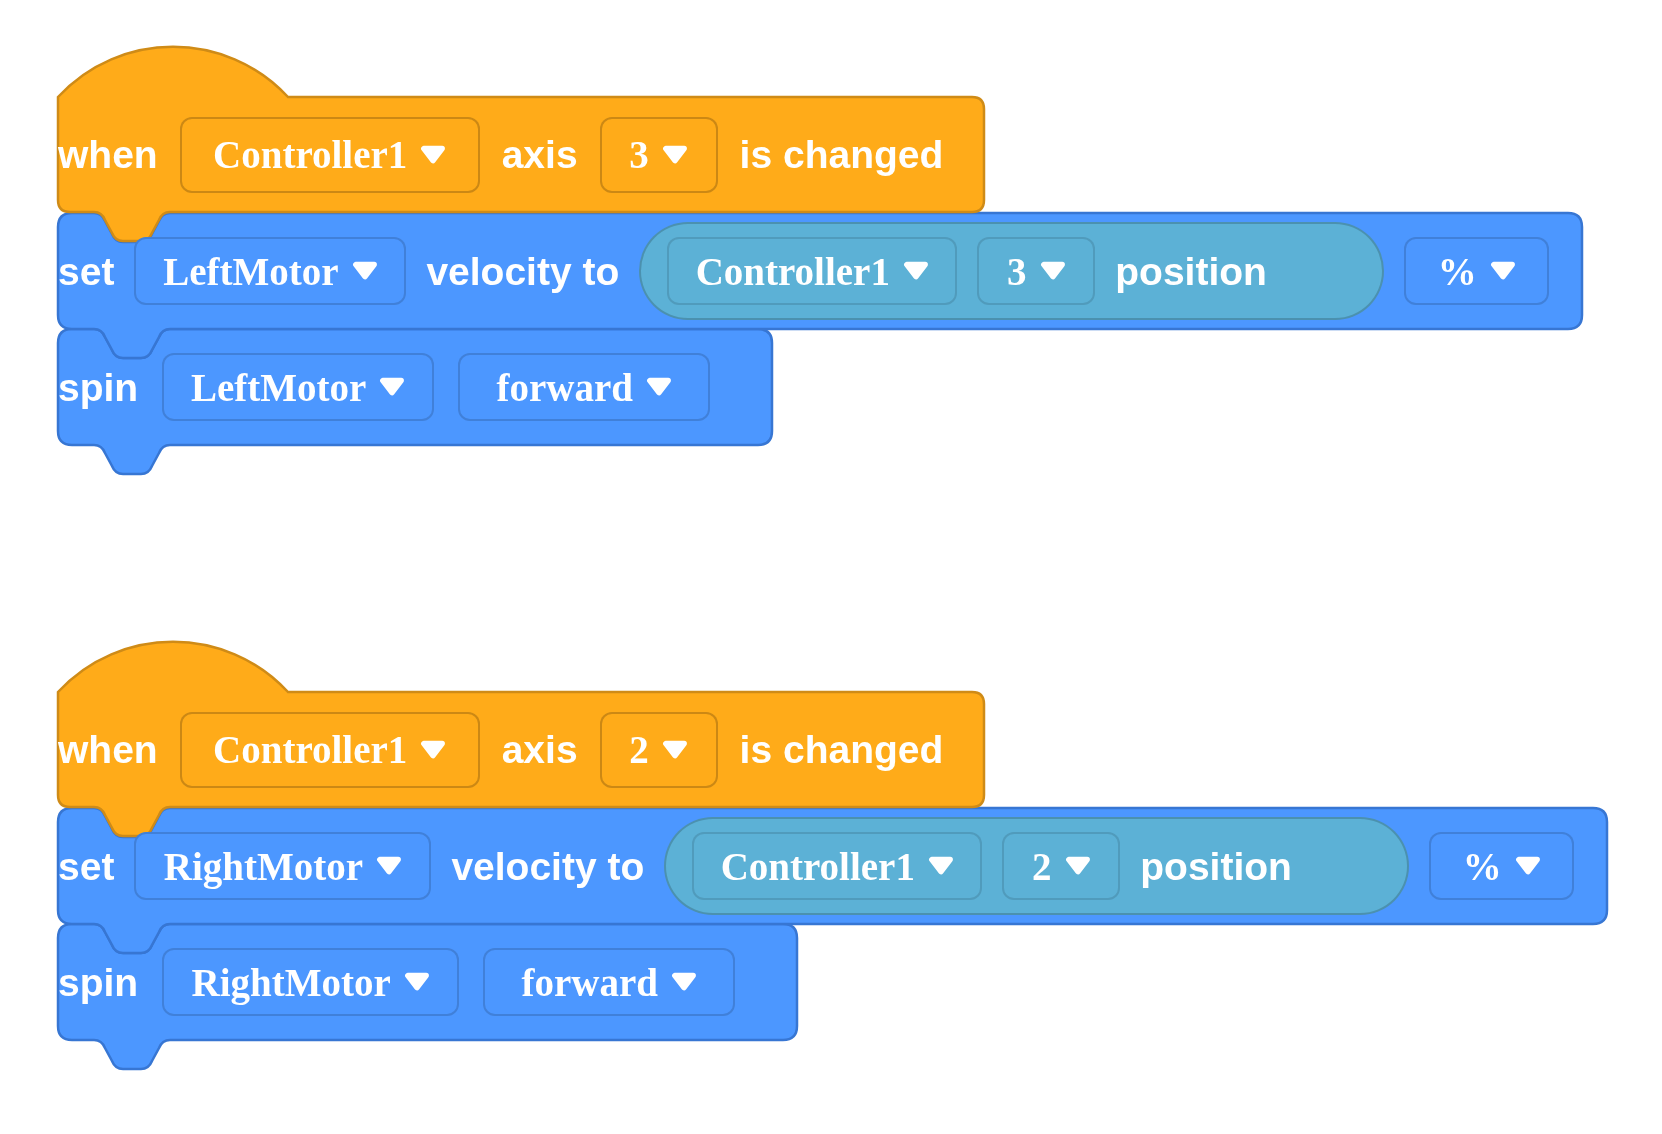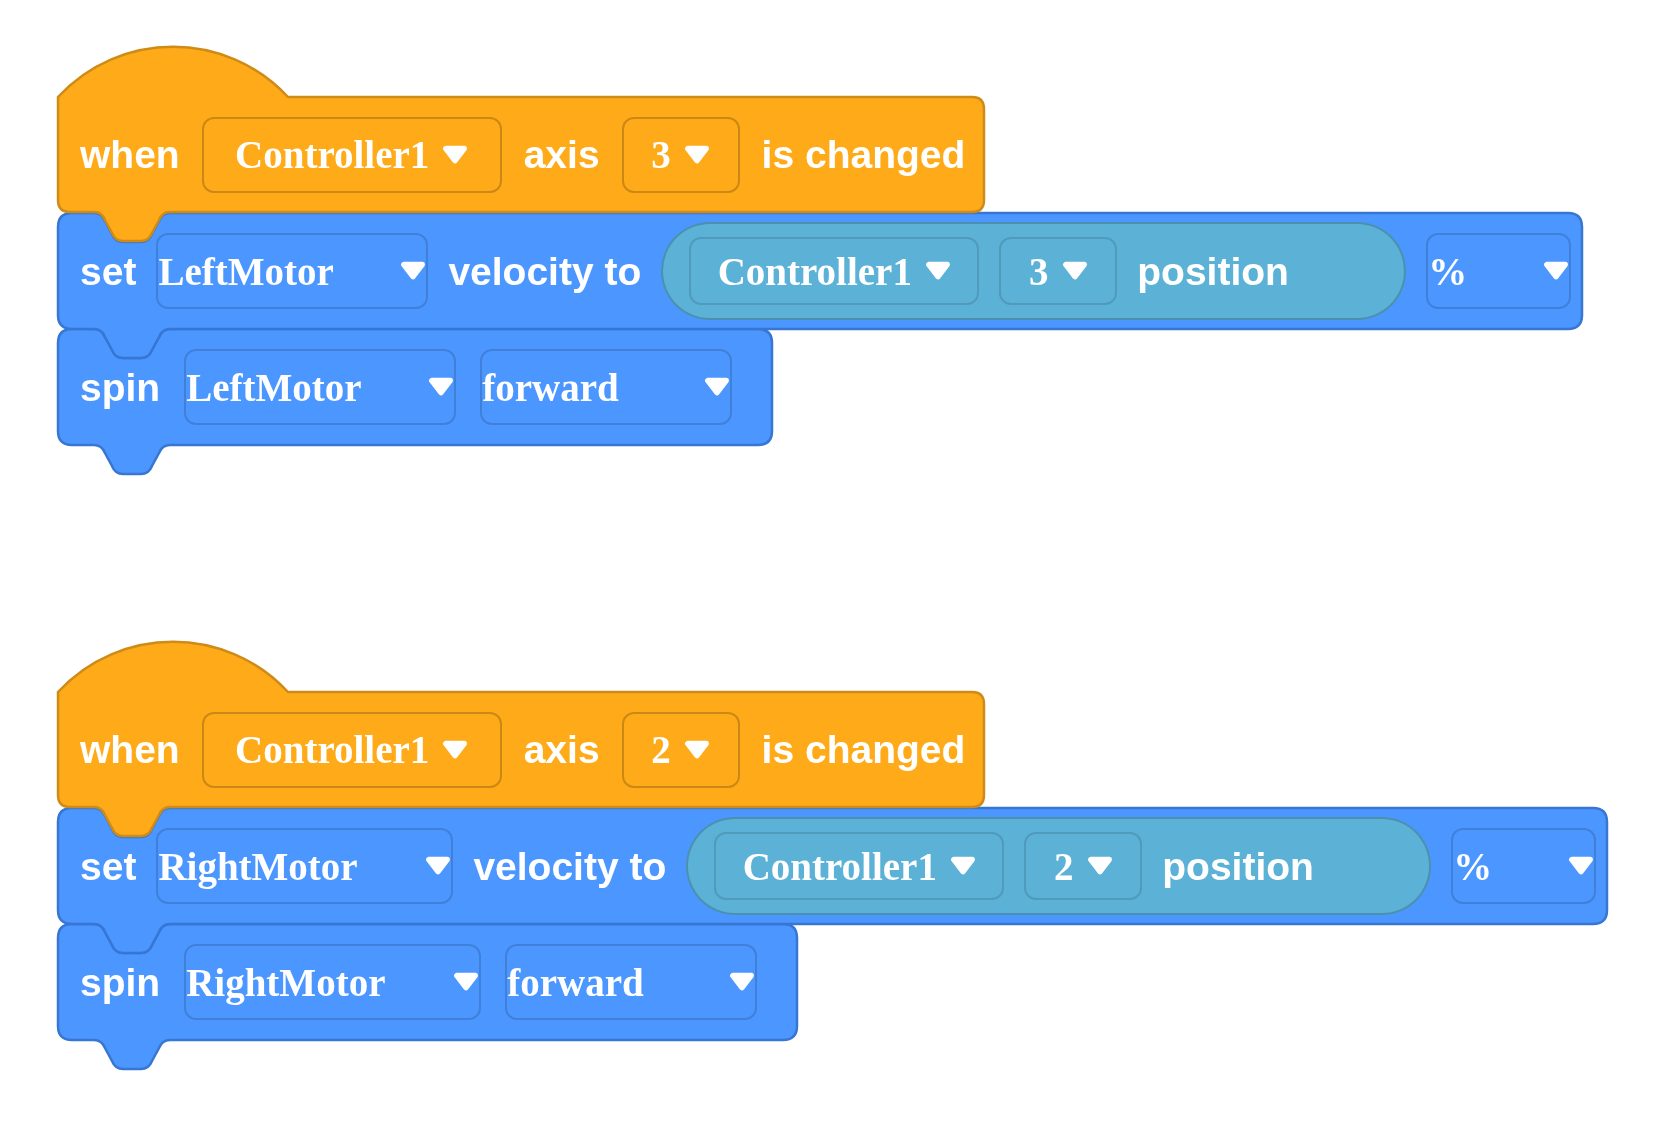--- a/index.html
+++ b/index.html
@@ -9,32 +9,32 @@
     font-family:"Liberation Sans", sans-serif;
     overflow:hidden;
     position:relative;
   }
   .canvas{position:absolute;inset:0;}
   .shape{position:absolute;overflow:visible;}
   .p-hat{fill:#FFAB19;stroke:#CF8B17;stroke-width:2.5;}
   .p-blue{fill:#4C97FF;stroke:#3776D3;stroke-width:2.5;}
   .row{
     position:absolute;display:flex;align-items:center;
-    padding-left:22px;box-sizing:border-box;
+    box-sizing:border-box;
   }
   .lbl{
     color:#ffffff;font-size:39px;font-weight:700;white-space:nowrap;
     line-height:1;
   }
   .dd{
     display:flex;align-items:center;justify-content:center;gap:13px;
     border-radius:12px;box-sizing:border-box;flex:0 0 auto;font-family:Liberation Serif, serif;
   }
   .dd-y{background:#FFAB19;border:2.5px solid rgba(0,0,0,0.20);height:76px;}
-  .dd-b{background:#4C97FF;border:2.5px solid rgba(0,0,0,0.15);height:76px;justify-content:space-between;}
+  .dd-b{background:#4C97FF;border:2.5px solid rgba(0,0,0,0.15);height:68px;}
   .dd-t{background:#5CB1D6;border:2.5px solid rgba(0,0,0,0.12);height:68px;}
   .pill{
     display:flex;align-items:center;gap:20px;
     height:98px;border-radius:49px;box-sizing:border-box;
     background:#5CB1D6;border:2.5px solid rgba(0,0,0,0.18);
     padding-left:26px;flex:0 0 auto;
   }
   .caret{width:26px;height:22px;flex:0 0 auto;}
   .g22{gap:22px;} .g20{gap:20px;} .g24{gap:24px;}
 </style>

